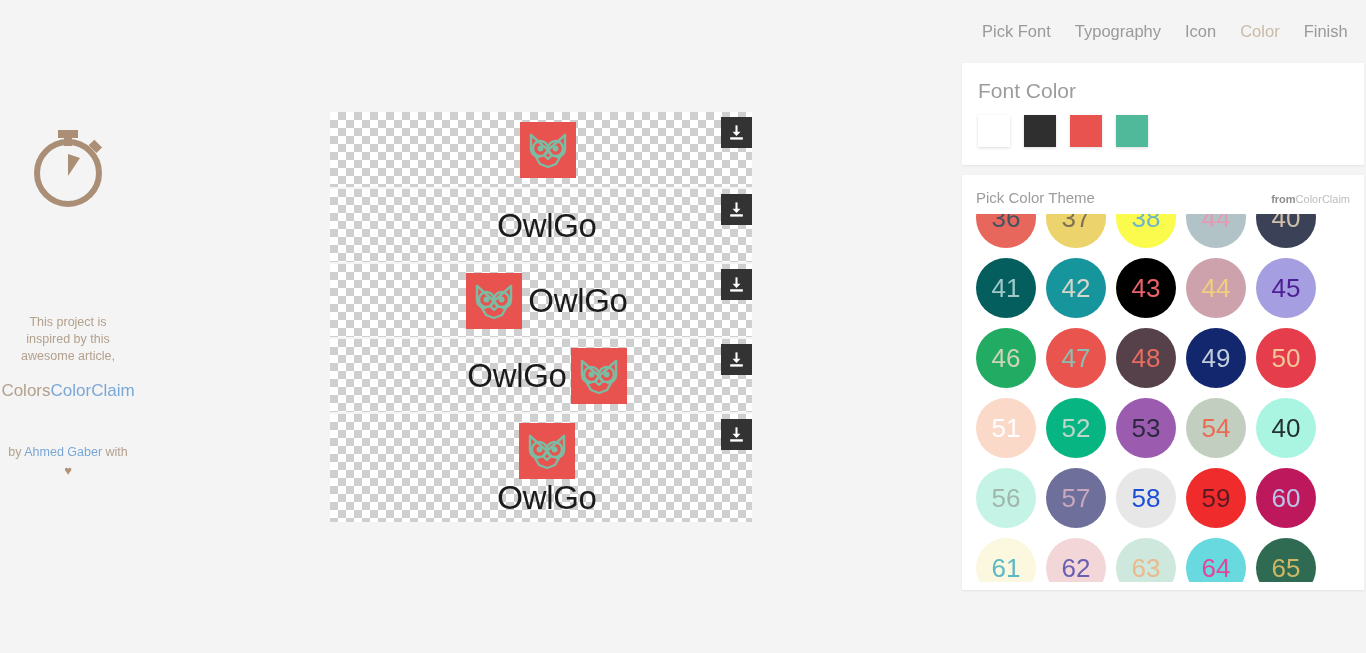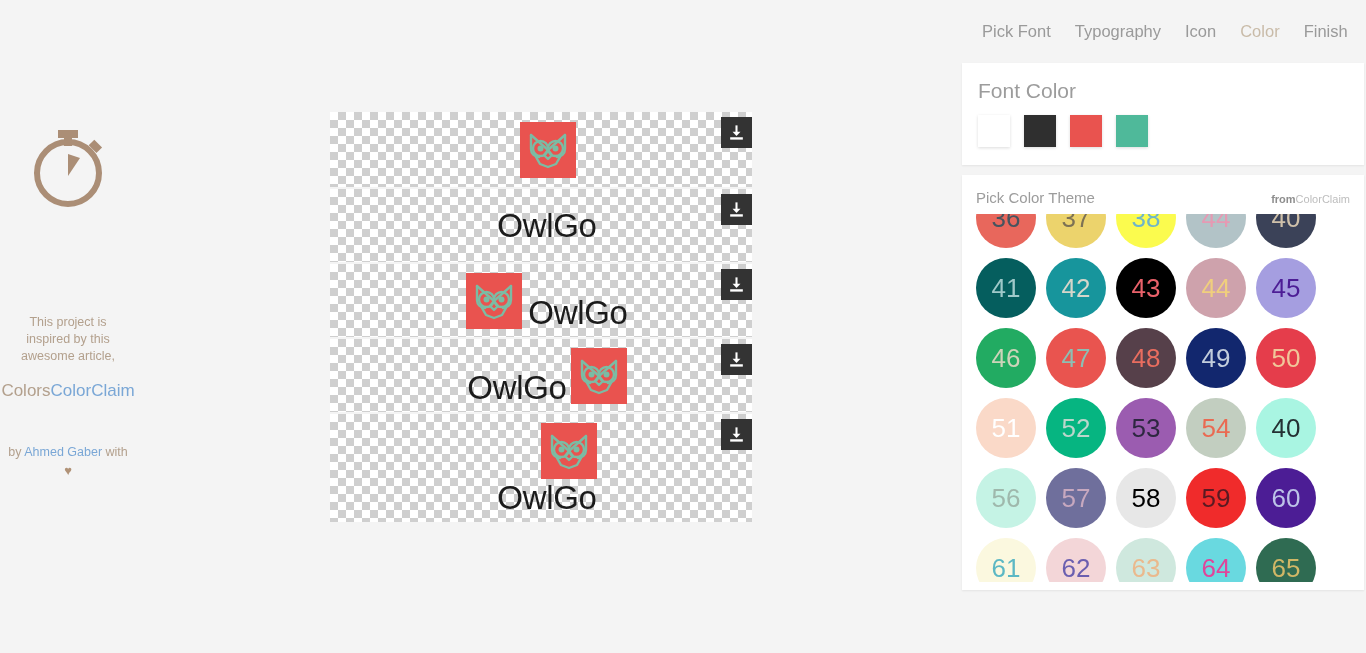--- a/index.html
+++ b/index.html
@@ -53,21 +53,21 @@
     background-position: 0 0, 8px 8px;
     display: flex; align-items: center; justify-content: center;
     margin-bottom: 2px;
   }
   .r1 { height: 75px; }
   .r2 { height: 73px; }
   .r3 { height: 73px; }
   .r4 { height: 73px; }
   .r5 { height: 108px; }
 
-  .lockup { display: flex; align-items: flex-end; justify-content: center; gap: 0px; padding-left: 12px; }
+  .lockup { display: flex; align-items: center; justify-content: center; gap: 0px; padding-left: 12px; }
   .lockup.vertical { flex-direction: column; gap: 2px; }
   .lockup.icon-left { flex-direction: row; }
   .lockup.icon-right { flex-direction: row-reverse; }
 
   .owl-badge { display: block; }
   .owl-badge.sz-small { width: 55px; height: 55px; }
   .owl-badge.sz-mid   { width: 56px; height: 56px; }
   .owl-badge.sz-big   { width: 56px; height: 56px; }
 
   .brand-text {
@@ -352,23 +352,23 @@
             <div class="color-dot" style="background: rgb(86, 64, 74); color: rgb(233, 109, 95);">48</div>
             <div class="color-dot" style="background: rgb(18, 39, 110); color: rgb(194, 205, 220); text-align: right;">49</div>
             <div class="color-dot" style="background: rgb(229, 61, 75); color: rgb(240, 199, 154);">50</div>
             <div class="color-dot" style="background: rgb(250, 217, 200); color: rgb(255, 255, 255);">51</div>
             <div class="color-dot" style="background: rgb(6, 181, 129); color: rgb(188, 214, 203);">52</div>
             <div class="color-dot" style="background: rgb(155, 92, 176); color: rgb(45, 39, 64);">53</div>
             <div class="color-dot" style="background: rgb(194, 206, 192); color: rgb(234, 106, 82);">54</div>
             <div class="color-dot" style="background: rgb(169, 245, 226); color: rgb(36, 48, 51);">40</div>
             <div class="color-dot" style="background: rgb(197, 243, 229); color: rgb(159, 184, 172);">56</div>
             <div class="color-dot" style="background: rgb(111, 111, 156); color: rgb(199, 168, 191);">57</div>
-            <div class="color-dot" style="background: rgb(231, 231, 231); color: #000000;">58</div>
+            <div class="color-dot" style="background: rgb(231, 231, 231); color: #1d4ed8;">58</div>
             <div class="color-dot" style="background: rgb(240, 43, 43); color: rgb(90, 26, 34);">59</div>
-            <div class="color-dot" style="background: #4c1d95; color: rgb(188, 195, 232);">60</div>
+            <div class="color-dot" style="background: #be185d; color: rgb(188, 195, 232);">60</div>
             <div class="color-dot" style="background: rgb(251, 248, 223); color: rgb(92, 184, 196);">61</div>
             <div class="color-dot" style="background: rgb(243, 214, 216); color: rgb(107, 95, 176);">62</div>
             <div class="color-dot" style="background: rgb(207, 232, 222); color: rgb(234, 185, 141);">63</div>
             <div class="color-dot" style="background: rgb(105, 217, 224); color: rgb(224, 69, 154);">64</div>
             <div class="color-dot" style="background: rgb(47, 107, 82); color: rgb(208, 183, 102);">65</div>
           </div>
       </div>
     </div>
 
   </div>

